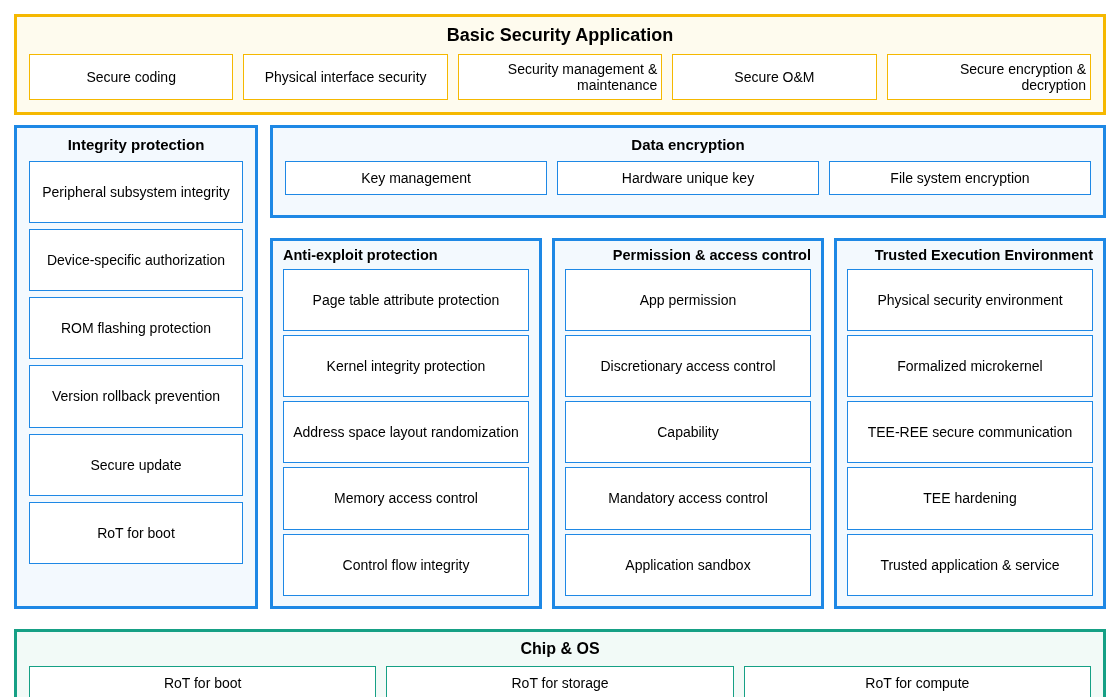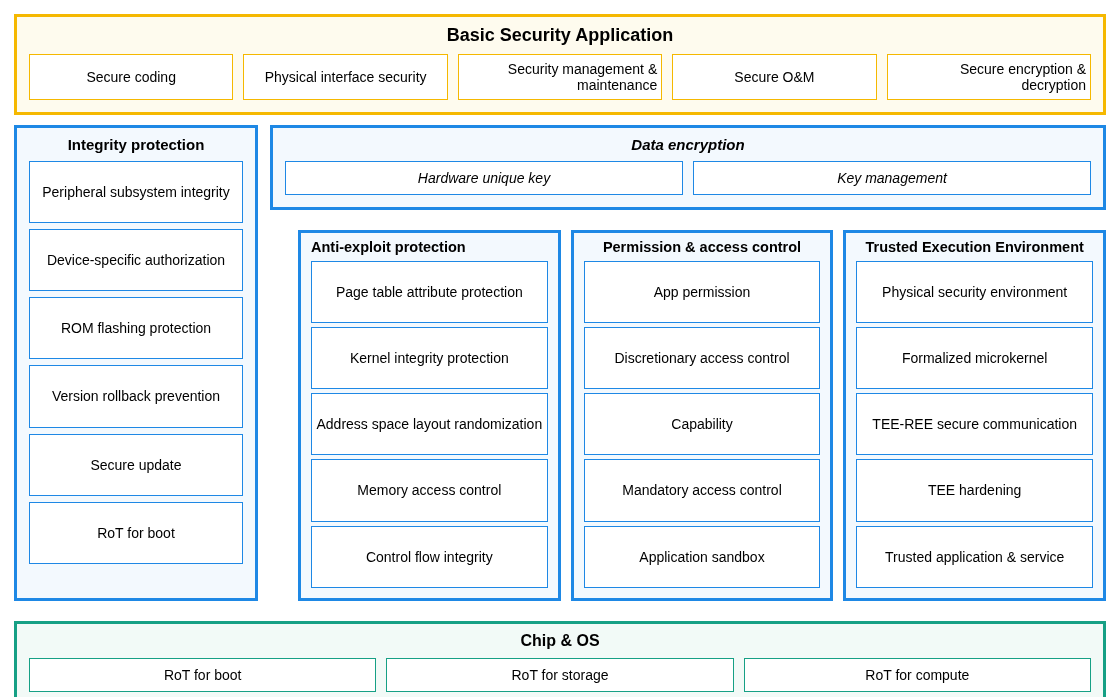--- a/index.html
+++ b/index.html
@@ -67,28 +67,28 @@
   .green .section-title { font-size: 16px; }
 
   
   .middle-wrap {
     display: flex;
     gap: 12px;
     margin-bottom: 10px;
   }
   .left-col { width: 244px; display: flex; flex-direction: column; }
   .right-area { flex: 1; display: flex; flex-direction: column; gap: 10px; }
-  .triples { display: flex; gap: 10px; flex: 1; margin-left: 28px; }
+  .triples { display: flex; gap: 10px; flex: 1; }
   .triple-box { flex: 1; display: flex; flex-direction: column; }
 
   .vlist { display: flex; flex-direction: column; gap: 6px; }
   .vlist-tight { display: flex; flex-direction: column; gap: 4px; }
 
   .blue.inner { padding: 6px 10px 10px 10px; }
-  .blue.inner .section-title { margin-bottom: 6px; font-size: 14.5px; }
+  .blue.inner .section-title { margin-bottom: 6px; font-size: 14.5px; text-align: right; }
 
 </style>
 </head>
 <body>
 
 <div class="section yellow">
   <div class="section-title">Basic Security Application</div>
   <div class="row">
     <div class="item flex1">Secure coding</div>
     <div class="item flex1">Physical interface security</div>
@@ -109,25 +109,26 @@
         <div class="col-item">ROM flashing protection</div>
         <div class="col-item">Version rollback prevention</div>
         <div class="col-item">Secure update</div>
         <div class="col-item">RoT for boot</div>
       </div>
     </div>
   </div>
 
   <div class="right-area">
 
-    <div class="section blue" style="padding-bottom:12px;font-style:italic;">
+    <div class="section blue" style="padding-bottom:20px;">
       <div class="section-title">Data encryption</div>
       <div class="row">
+        <div class="item flex1">Key management</div>
         <div class="item flex1">Hardware unique key</div>
-        <div class="item flex1">Key management</div>
+        <div class="item flex1">File system encryption</div>
       </div>
     </div>
 
     <div class="triples">
 
       <div class="section blue inner triple-box">
         <div class="section-title" style="text-align:left;">Anti-exploit protection</div>
         <div class="vlist-tight">
           <div class="col-item">Page table attribute protection</div>
           <div class="col-item">Kernel integrity protection</div>

